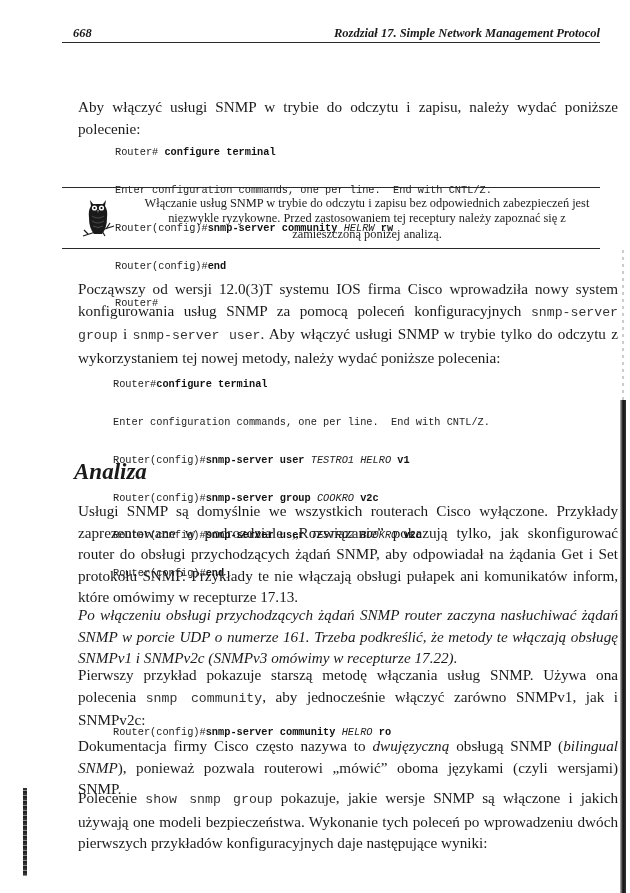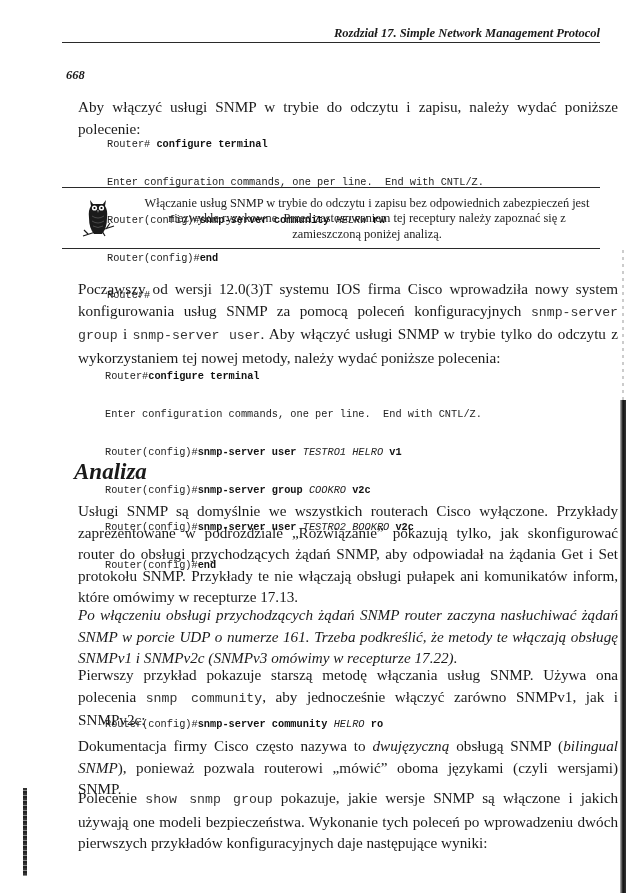--- a/index.html
+++ b/index.html
@@ -9,37 +9,37 @@
       color: #1a1a1a;
     }
     .page { position: absolute; left: 0; top: 0; width: 630px; height: 893px; }
 
     
     .running-header {
       position: absolute; left: 62px; top: 24px; width: 538px; height: 18px;
       border-bottom: 1.5px solid #2a2a2a;
       font-style: italic; font-weight: bold; font-size: 12.5px;
     }
-    .running-header .pg { position: absolute; left: 4px; top: 2px; margin-top: 42px; }
+    .running-header .pg { position: absolute; left: 11px; top: 2px; }
     .running-header .chap { position: absolute; right: 0; top: 2px; text-align: right; }
 
     .para {
       position: absolute; left: 62px; width: 540px;
       font-size: 15.2px; line-height: 21.6px; text-align: justify;
       margin: 16px;
     }
     .para .tt, .tt {
       font-family: "Liberation Mono", "DejaVu Sans Mono", monospace;
       font-size: 13.2px; color: #333;
     }
     .code {
       position: absolute; left: 105px;
       font-family: "Liberation Mono", "DejaVu Sans Mono", monospace;
       font-size: 10.3px; line-height: 12.6px; white-space: pre; color: #222;
-      margin: 0;
+      margin: 8px;
     }
     .code .line { display: block; height: 12.6px; }
     .code b { font-weight: bold; color: #111; }
     .code i { font-style: italic; }
 
     
     .note-rule { position: absolute; left: 62px; width: 538px; height: 0; border-top: 1.5px solid #2a2a2a; }
     .note-icon { position: absolute; left: 80px; top: 196px; width: 36px; height: 44px; }
     .note-text {
       position: absolute; left: 142px; top: 196px; width: 450px;

